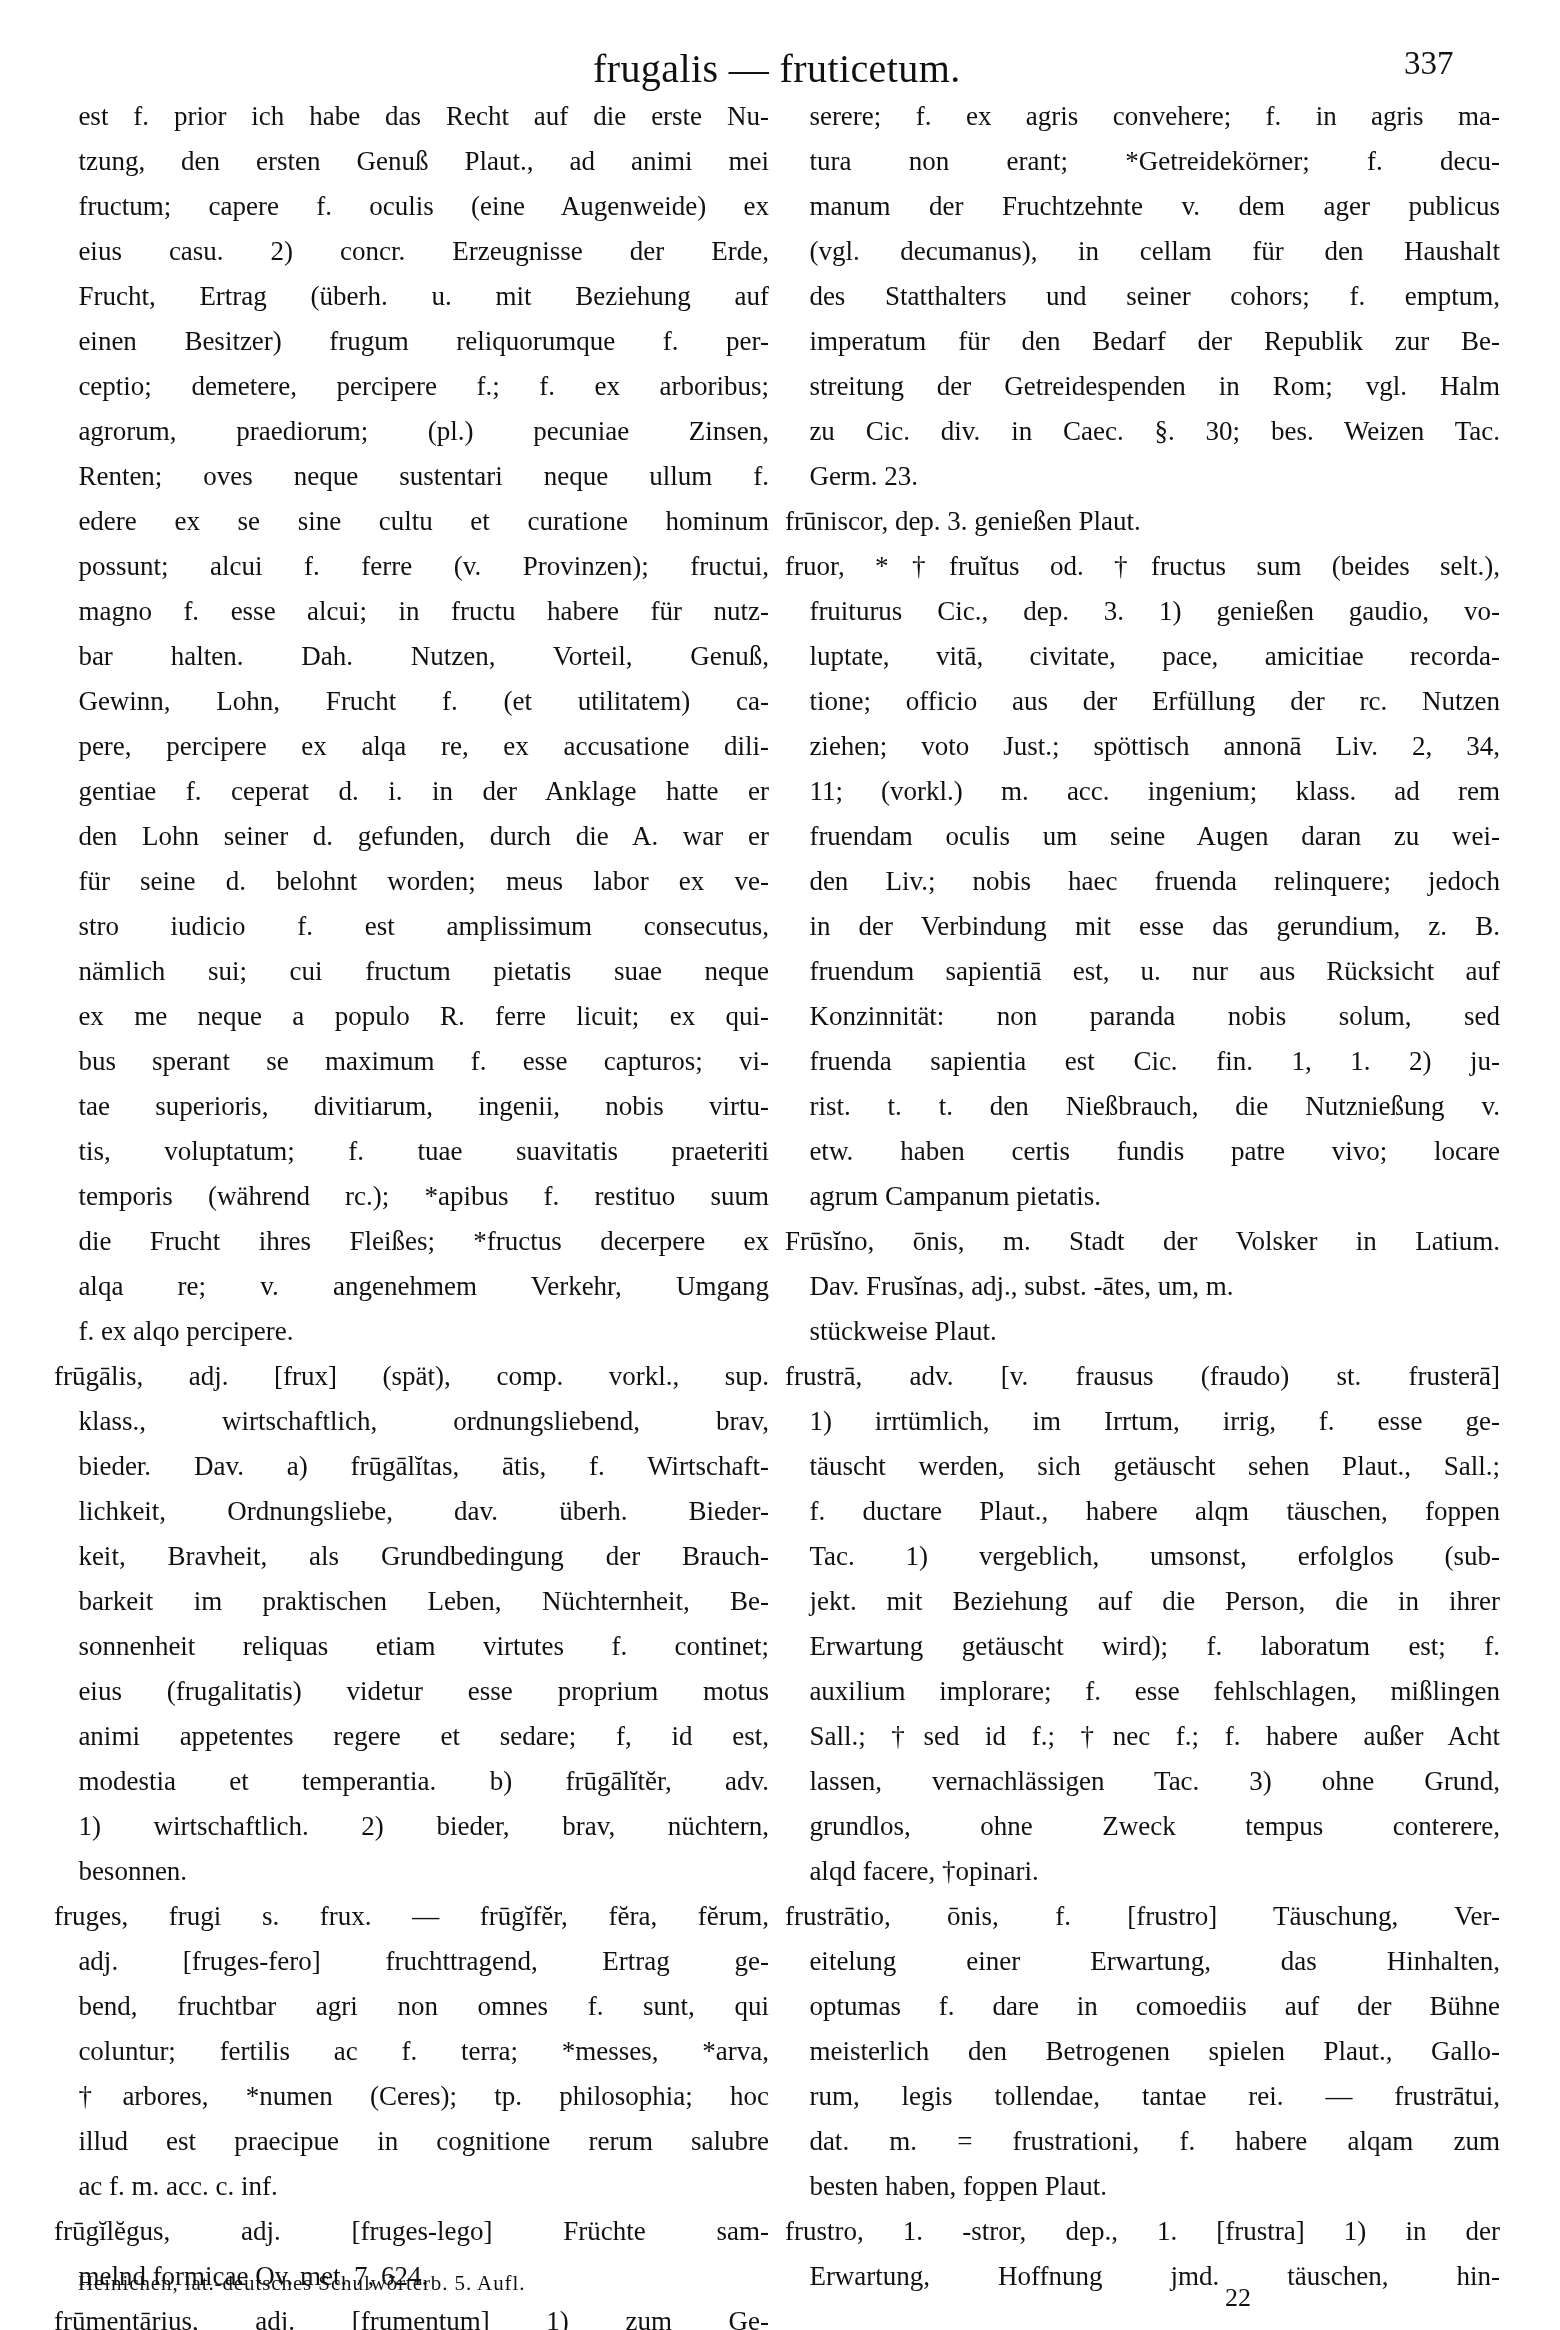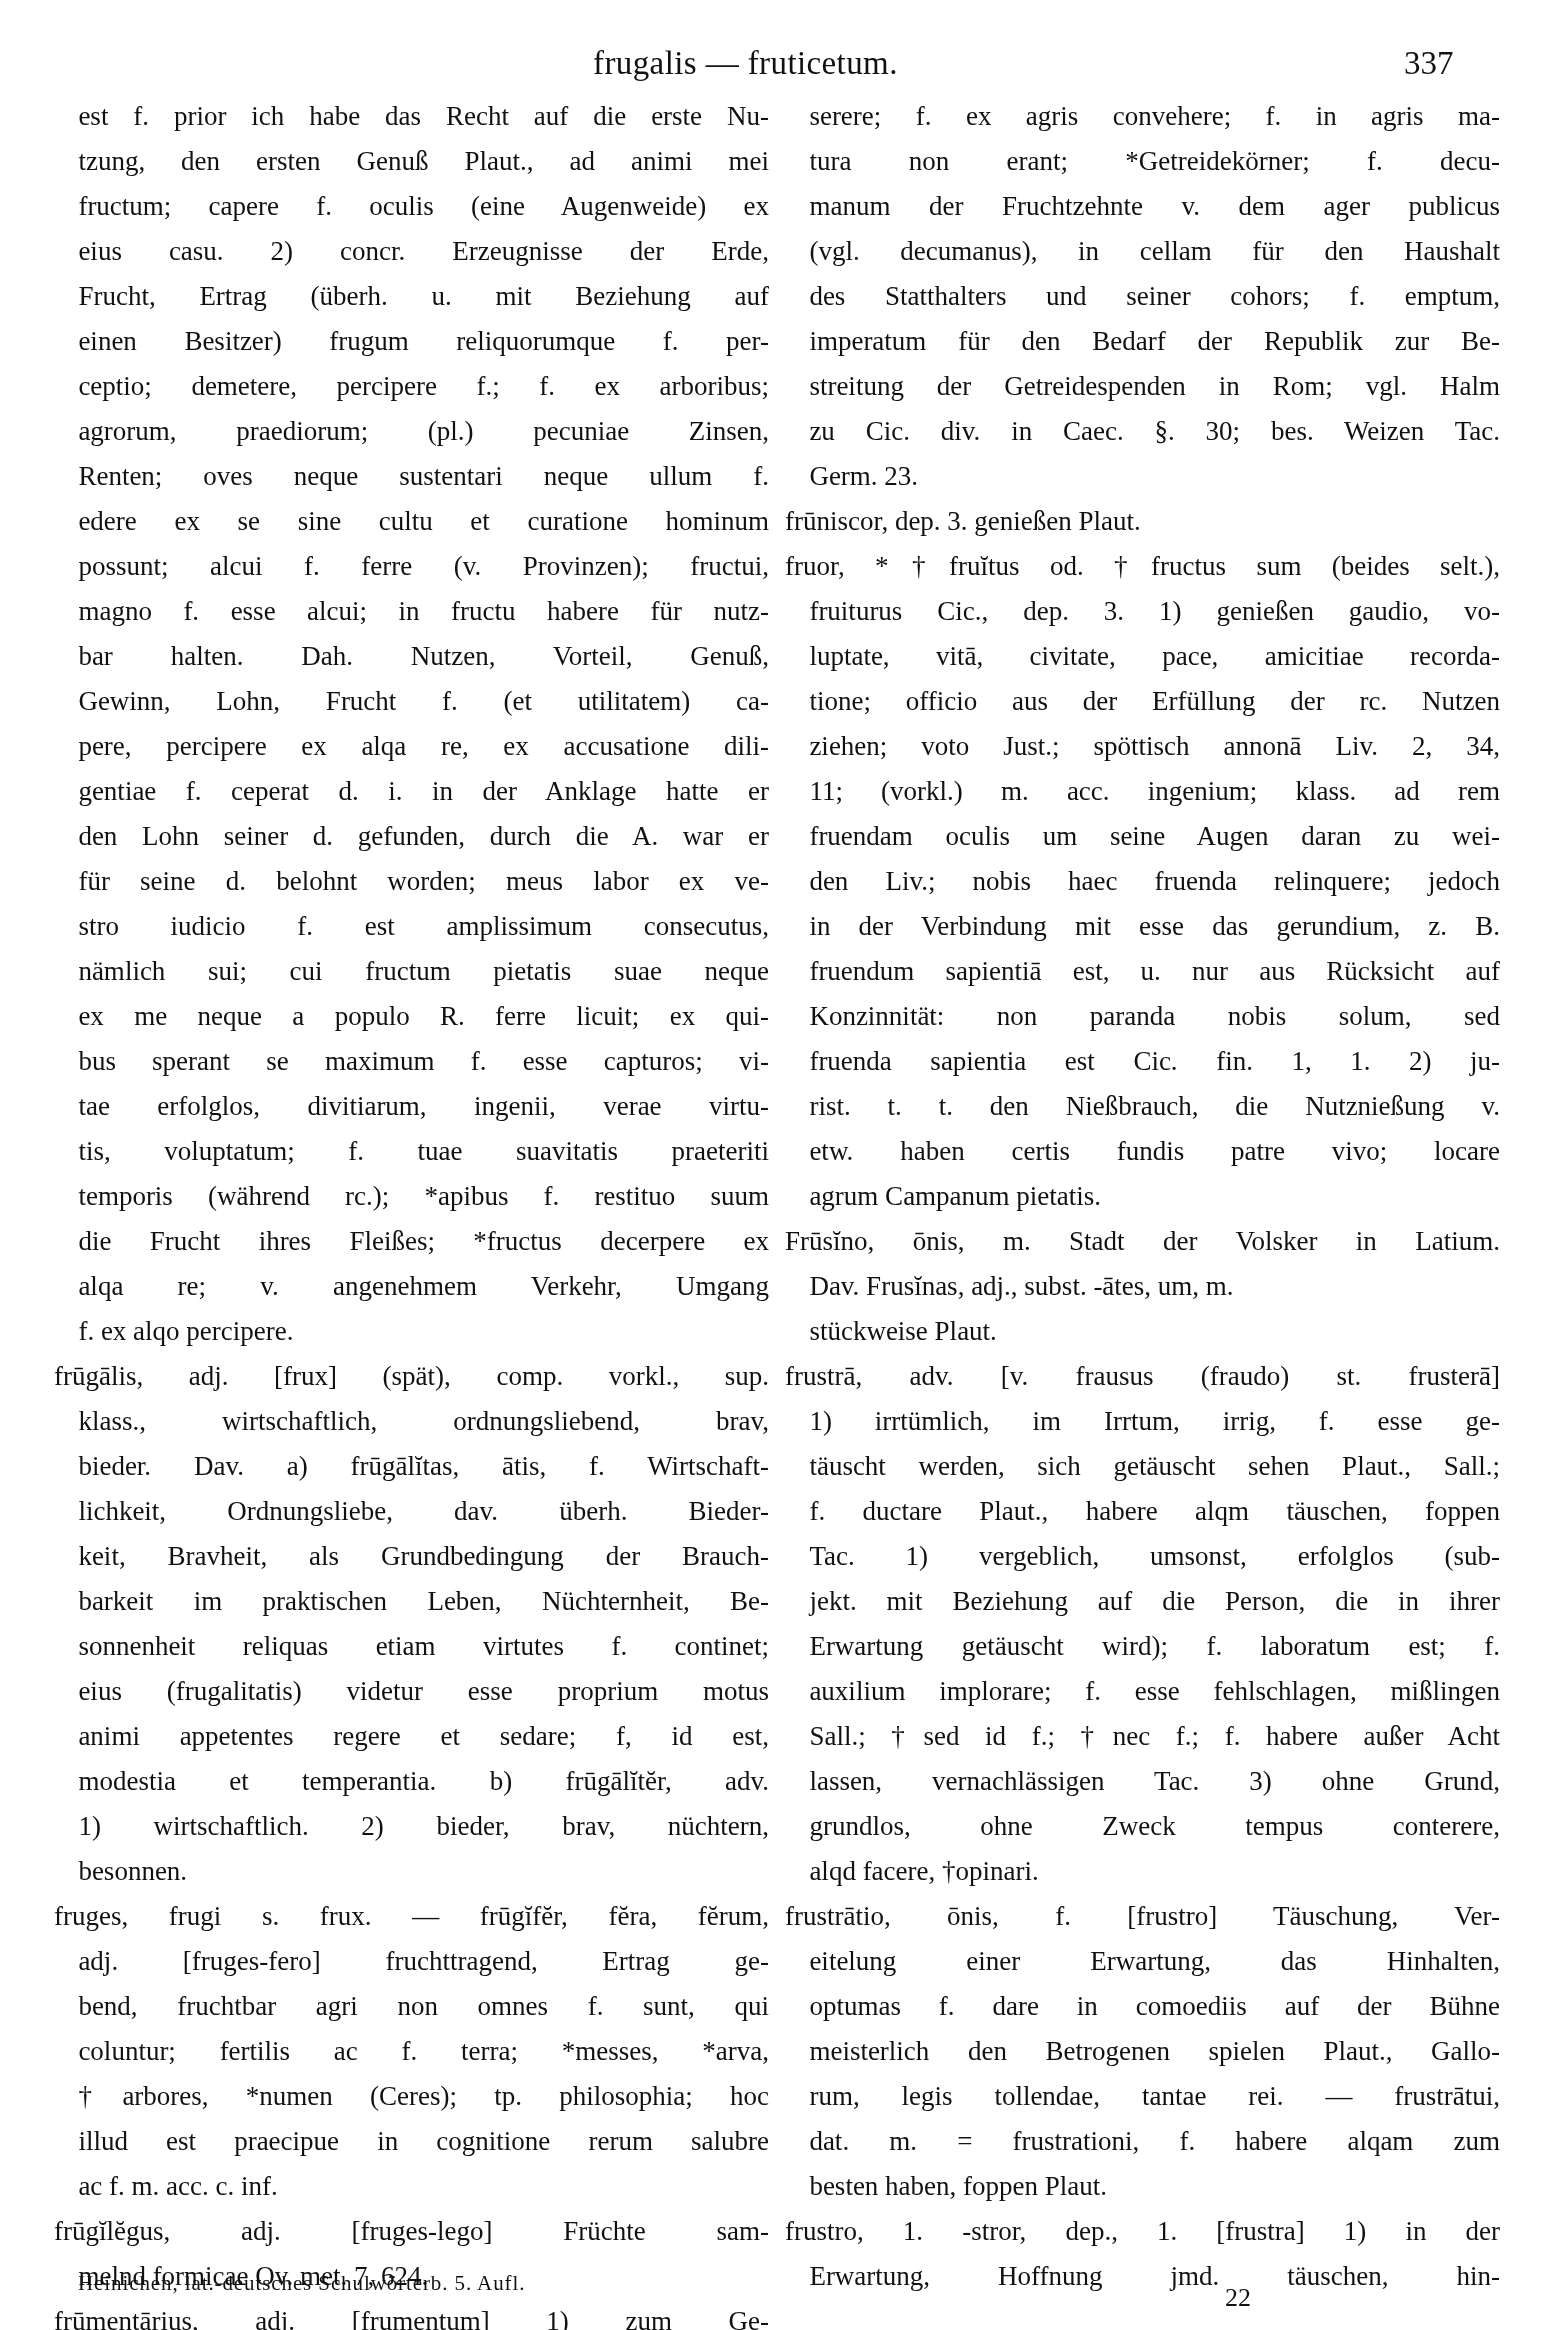--- a/index.html
+++ b/index.html
@@ -1,19 +1,19 @@
 <!DOCTYPE html>
 <html style="font-size:14px"><head>
 <meta charset="utf-8">
 <style>
   html, body { margin:0; padding:0; background:#ffffff; }
   body { width:1560px; height:2330px; position:relative; overflow:hidden;
          font-family:"Liberation Serif", "DejaVu Serif", serif; color:#111; }
   .header { position:absolute; top:45px; left:0; width:1560px; height:44px; }
-  .header-title { position:absolute; left:593px; top:0; font-size:33px; letter-spacing:0.4px; }
+  .header-title { position:absolute; left:593px; top:0; font-size:40px; letter-spacing:0.4px; }
   .page-number { position:absolute; left:1404px; top:0; font-size:33px; }
   .col { position:absolute; top:94px; width:715px; }
   .col-left { left:54px; }
   .col-right { left:785px; }
   .line { font-size:27px; line-height:45px; height:45px; white-space:nowrap;
           text-align:justify; text-align-last:justify; overflow:hidden; }
   .line.indent { padding-left:24.4px; }
   .line.last { text-align-last:left; }
   .footer { position:absolute; top:2271px; left:0; width:1552px; height:35px; }
   .footer-publisher { position:absolute; left:78px; top:0; font-size:21px; letter-spacing:0.9px; }
@@ -43,21 +43,21 @@
     <div class="line indent">bar halten. Dah. Nutzen, Vorteil, Genuß,</div>
     <div class="line indent">Gewinn, Lohn, Frucht f. (et utilitatem) ca-</div>
     <div class="line indent">pere, percipere ex alqa re, ex accusatione dili-</div>
     <div class="line indent">gentiae f. ceperat d. i. in der Anklage hatte er</div>
     <div class="line indent">den Lohn seiner d. gefunden, durch die A. war er</div>
     <div class="line indent">für seine d. belohnt worden; meus labor ex ve-</div>
     <div class="line indent">stro iudicio f. est amplissimum consecutus,</div>
     <div class="line indent">nämlich sui; cui fructum pietatis suae neque</div>
     <div class="line indent">ex me neque a populo R. ferre licuit; ex qui-</div>
     <div class="line indent">bus sperant se maximum f. esse capturos; vi-</div>
-    <div class="line indent">tae erfolglos, divitiarum, ingenii, verae virtu-</div>
+    <div class="line indent">tae superioris, divitiarum, ingenii, nobis virtu-</div>
     <div class="line indent">tis, voluptatum; f. tuae suavitatis praeteriti</div>
     <div class="line indent">temporis (während rc.); *apibus f. restituo suum</div>
     <div class="line indent">die Frucht ihres Fleißes; *fructus decerpere ex</div>
     <div class="line indent">alqa re; v. angenehmem Verkehr, Umgang</div>
     <div class="line indent last">f. ex alqo percipere.</div>
     <div class="line">frūgālis, adj. [frux] (spät), comp. vorkl., sup.</div>
     <div class="line indent">klass., wirtschaftlich, ordnungsliebend, brav,</div>
     <div class="line indent">bieder. Dav. a) frūgālĭtas, ātis, f. Wirtschaft-</div>
     <div class="line indent">lichkeit, Ordnungsliebe, dav. überh. Bieder-</div>
     <div class="line indent">keit, Bravheit, als Grundbedingung der Brauch-</div>

